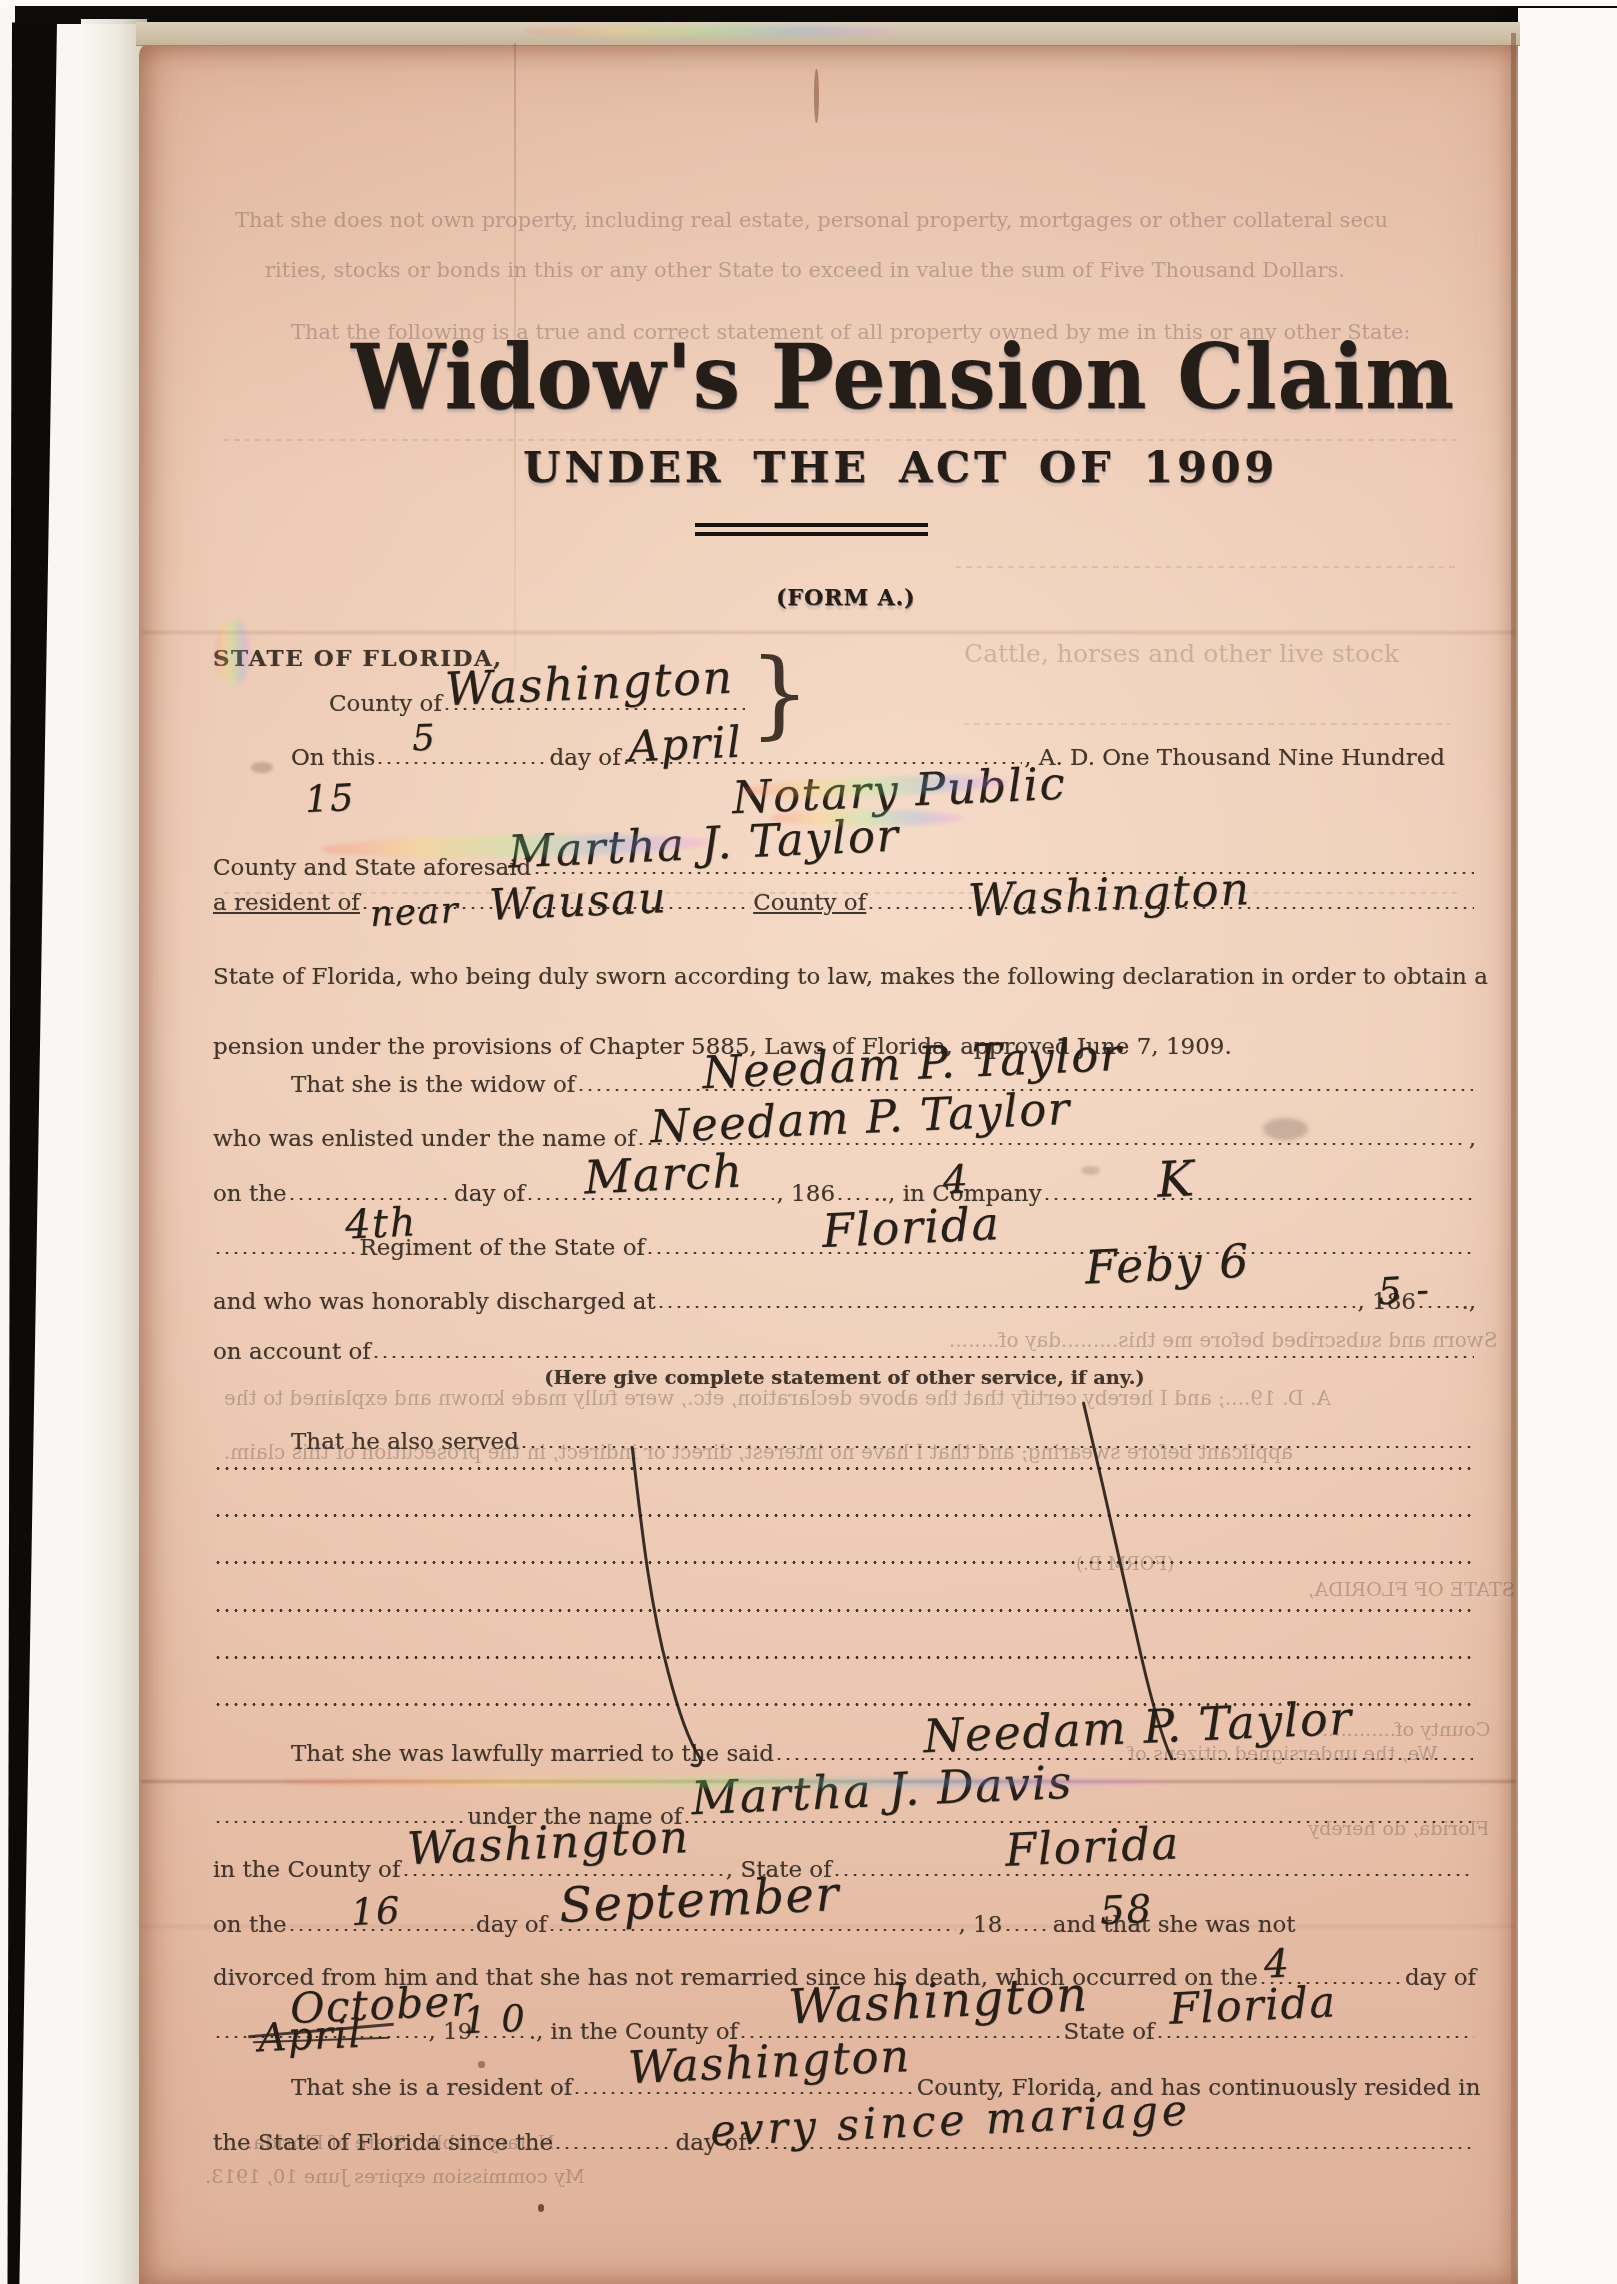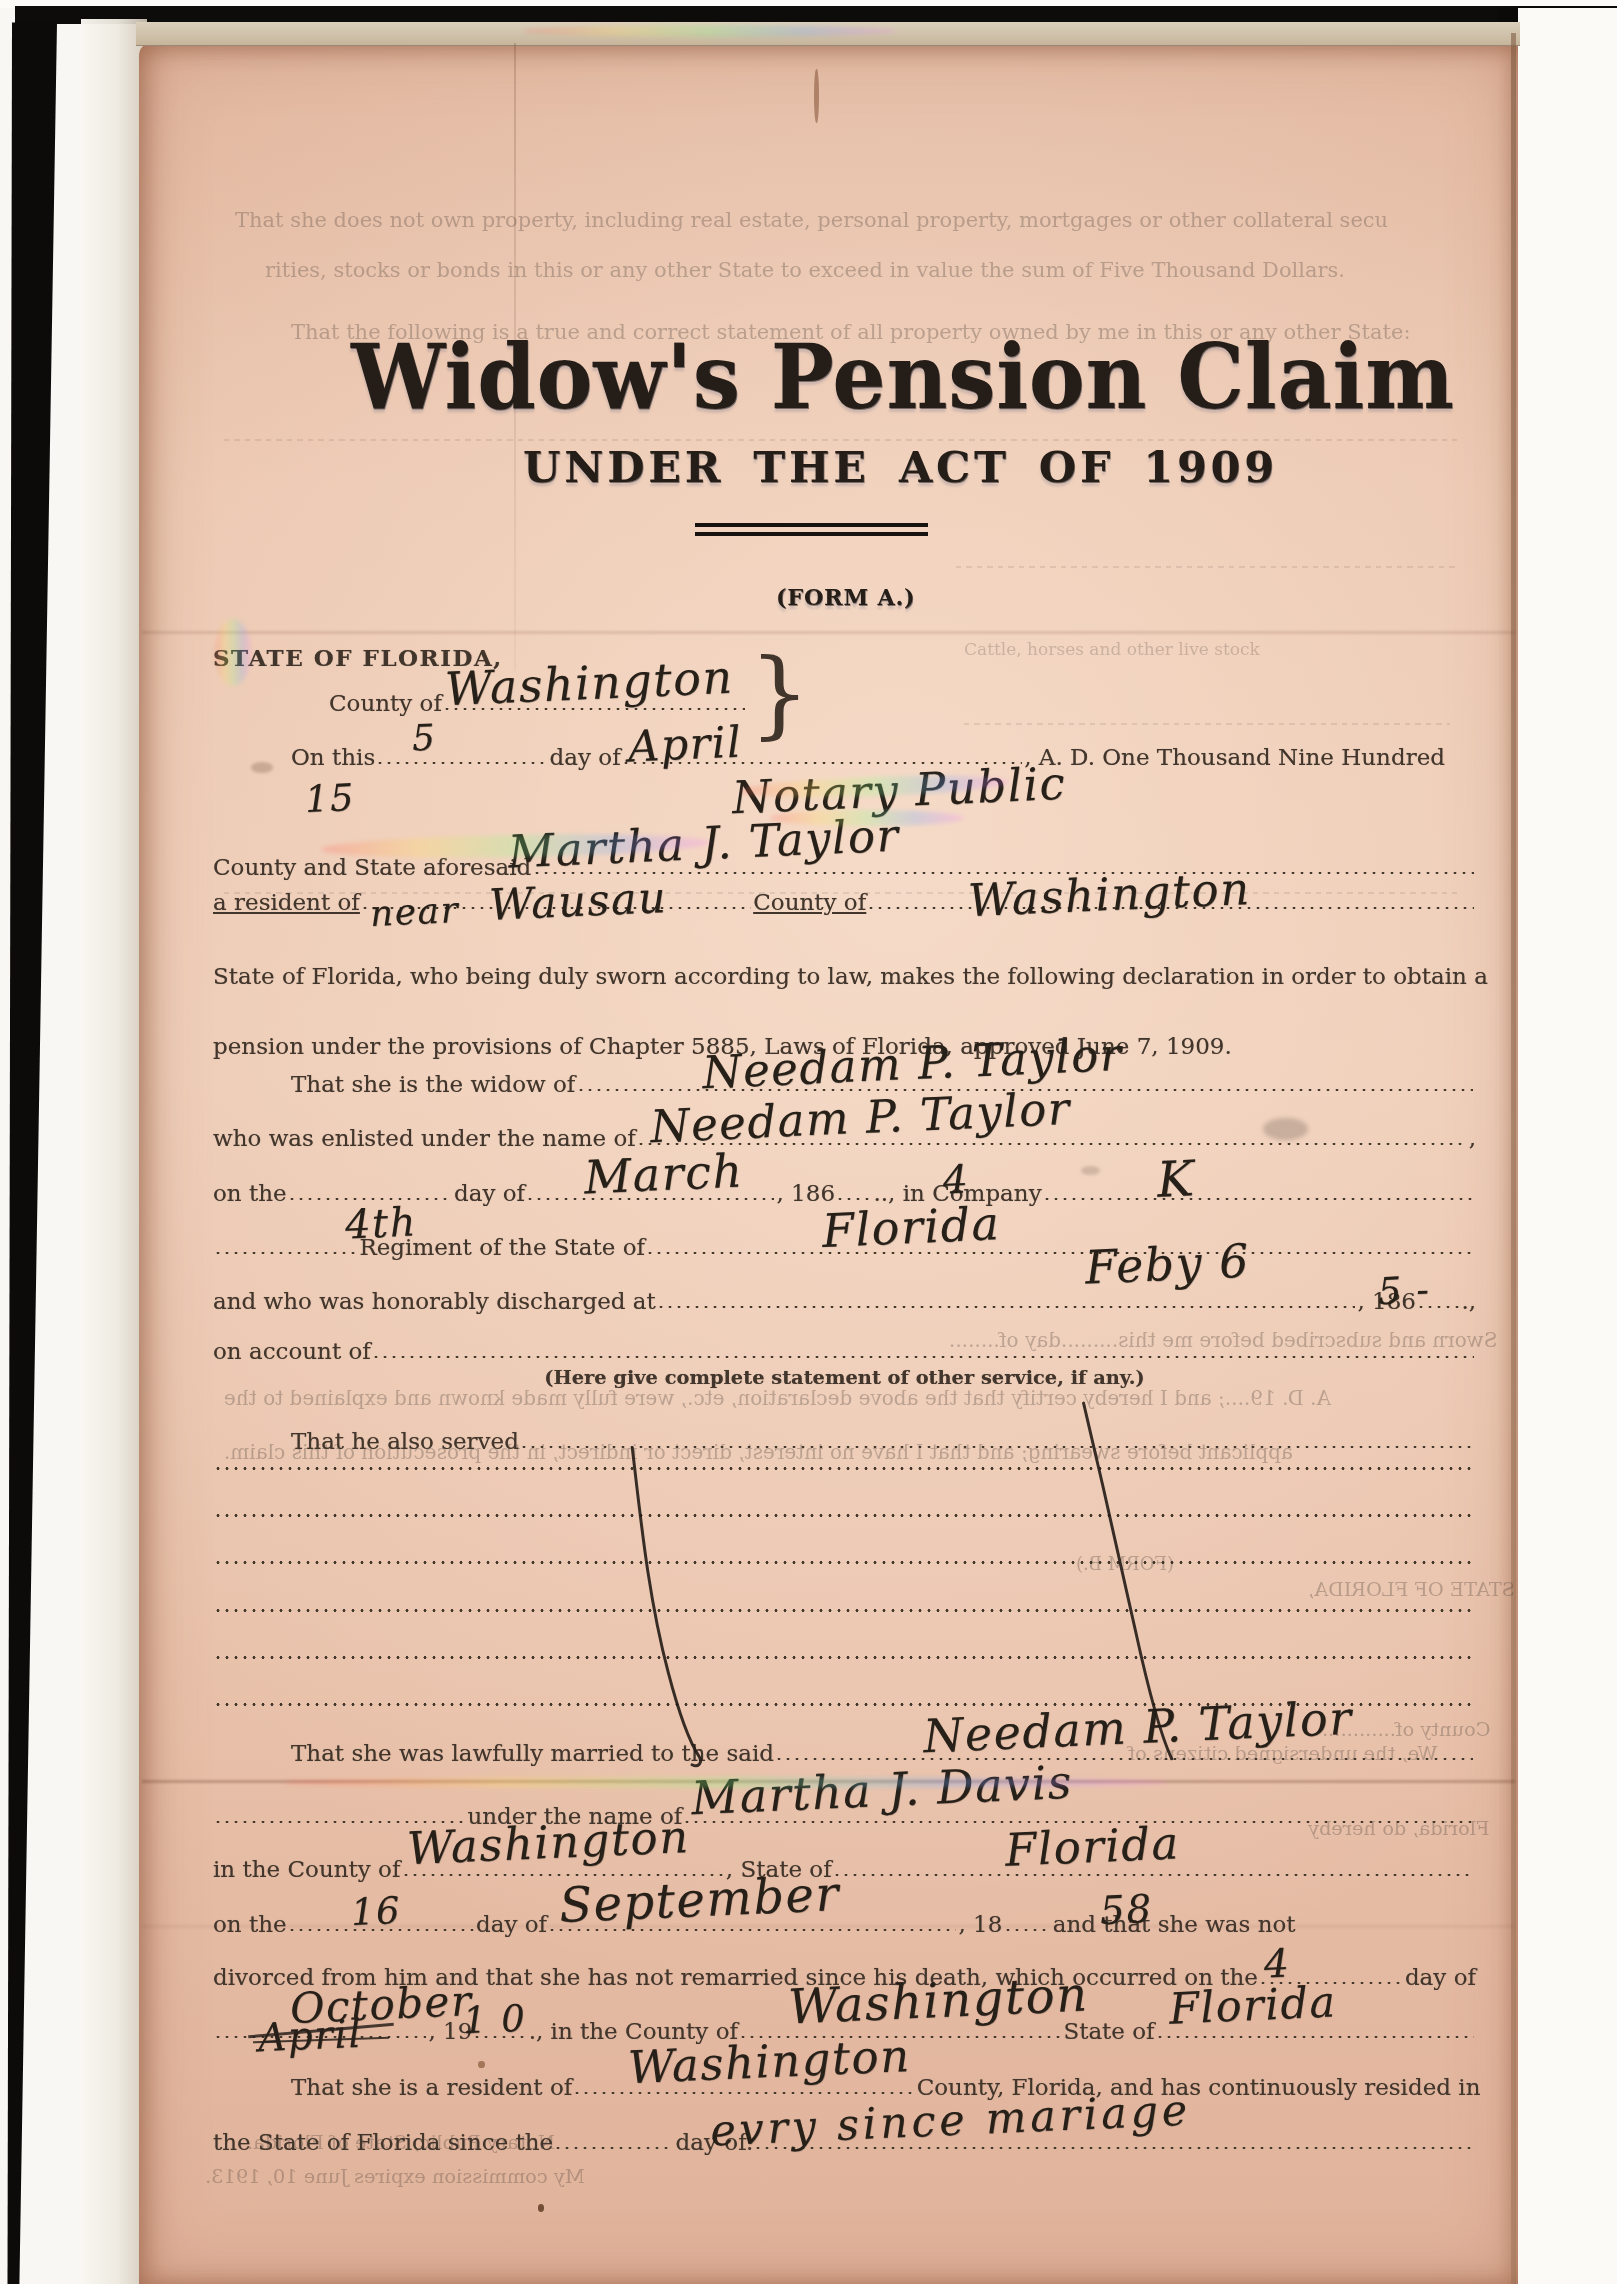--- a/index.html
+++ b/index.html
@@ -78,21 +78,21 @@
   <div class="crease-v"></div>
   <div class="crease-h" style="top:631px;background:rgba(110,65,45,.16);"></div>
   <div class="crease-h" style="top:1780px;background:rgba(100,55,38,.3);"></div>
   <div class="crease-h" style="top:1925px;background:rgba(110,65,45,.08);"></div>
 
   <div class="ghostp" style="left:235px;top:208px;font-size:21px;">That she does not own property, including real estate, personal property, mortgages or other collateral secu</div>
   <div class="ghostp" style="left:265px;top:258px;font-size:21px;">rities, stocks or bonds in this or any other State to exceed in value the sum of Five Thousand Dollars.</div>
   <div class="ghostp" style="left:291px;top:320px;font-size:21px;">That the following is a true and correct statement of all property owned by me in this or any other State:</div>
   <div class="gdash" style="left:224px;top:439px;width:1233px;"></div>
   <div class="gdash" style="left:956px;top:566px;width:501px;"></div>
-  <div class="ghostp" style="left:964px;top:639px;font-size:17px;opacity:.4;">Cattle, horses and other live stock</div>
+  <div class="ghostp" style="left:964px;top:639px;font-size:25px;opacity:.4;">Cattle, horses and other live stock</div>
   <div class="gdash" style="left:964px;top:723px;width:486px;"></div>
   <div class="gdash" style="left:224px;top:892px;width:1233px;"></div>
   <div class="ghostp mir" style="left:949px;top:1328px;">Sworn and subscribed before me this.........day of........</div>
   <div class="ghostp mir" style="left:224px;top:1386px;">A. D. 19....; and I hereby certify that the above declaration, etc., were fully made known and explained to the</div>
   <div class="ghostp mir" style="left:224px;top:1440px;">applicant before swearing; and that I have no interest, direct or indirect, in the prosecution of this claim.</div>
   <div class="ghostp mir" style="left:1076px;top:1553px;font-size:18px;">(FORM B.)</div>
   <div class="ghostp mir" style="left:1308px;top:1578px;font-size:19.4px;">STATE OF FLORIDA,</div>
   <div class="ghostp mir" style="left:1322px;top:1718px;font-size:19.4px;">County of............</div>
   <div class="ghostp mir" style="left:1128px;top:1742px;font-size:19.4px;">We, the undersigned citizens of</div>
   <div class="ghostp mir" style="left:1308px;top:1817px;font-size:19.4px;">Florida, do hereby</div>

